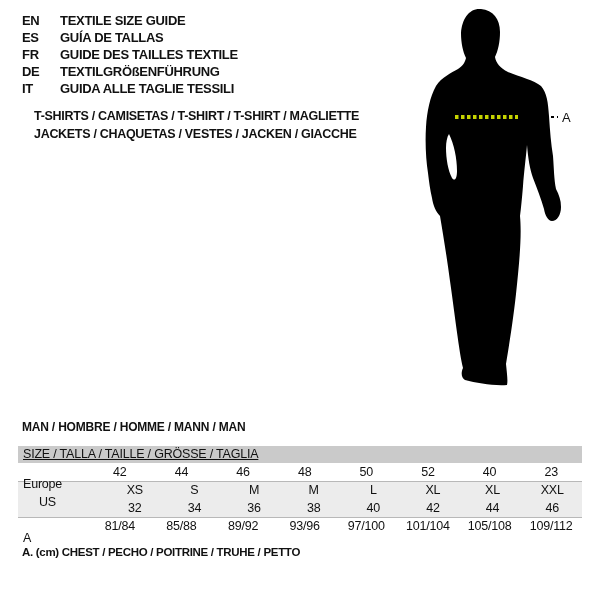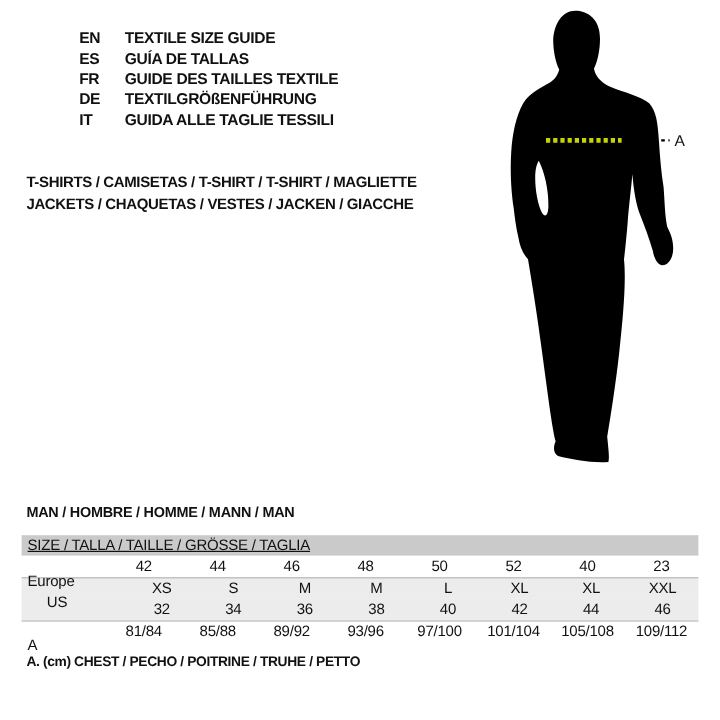--- a/index.html
+++ b/index.html
@@ -1,25 +1,25 @@
 <!DOCTYPE html>
 <html><head>
 <meta charset="utf-8">
 <style>
   html,body { margin:0; padding:0; background:#fff; }
   .page {
     position:relative; width:600px; height:600px; background:#ffffff;
     font-family:"Liberation Sans", sans-serif; color:#111; overflow:hidden;
   }
   
-  .lang-list { position:absolute; left:22px; top:23px;margin-left:44px; }
+  .lang-list { position:absolute; left:22px; top:12px; }
   .lang-row { display:flex; height:17px; line-height:17px; font-size:13px; font-weight:bold; letter-spacing:-0.3px; }
   .lang-code { width:38px; }
   
-  .categories { position:absolute; left:22px; top:107px; font-size:12.5px; font-weight:bold; letter-spacing:-0.3px;margin-top:36px; }
+  .categories { position:absolute; left:34px; top:107px; font-size:12.5px; font-weight:bold; letter-spacing:-0.3px; }
   .categories div { height:18px; line-height:18px; }
   
   .figure-wrap { position:absolute; left:405px; top:5px; width:180px; height:390px; }
   
   .section-title { position:absolute; left:22px; top:420px; font-size:12px; font-weight:bold; letter-spacing:-0.2px; }
   
   .size-table { position:absolute; left:18px; top:446px; width:564px; font-size:12.5px; letter-spacing:-0.2px; }
   .t-header { background:#cacaca; height:17px; line-height:17px; padding-left:5px;text-decoration:underline; }
   .t-row { display:flex; height:18px; line-height:18px; align-items:center; }
   .t-row.band { background:#ececec;padding-left:16px; }

